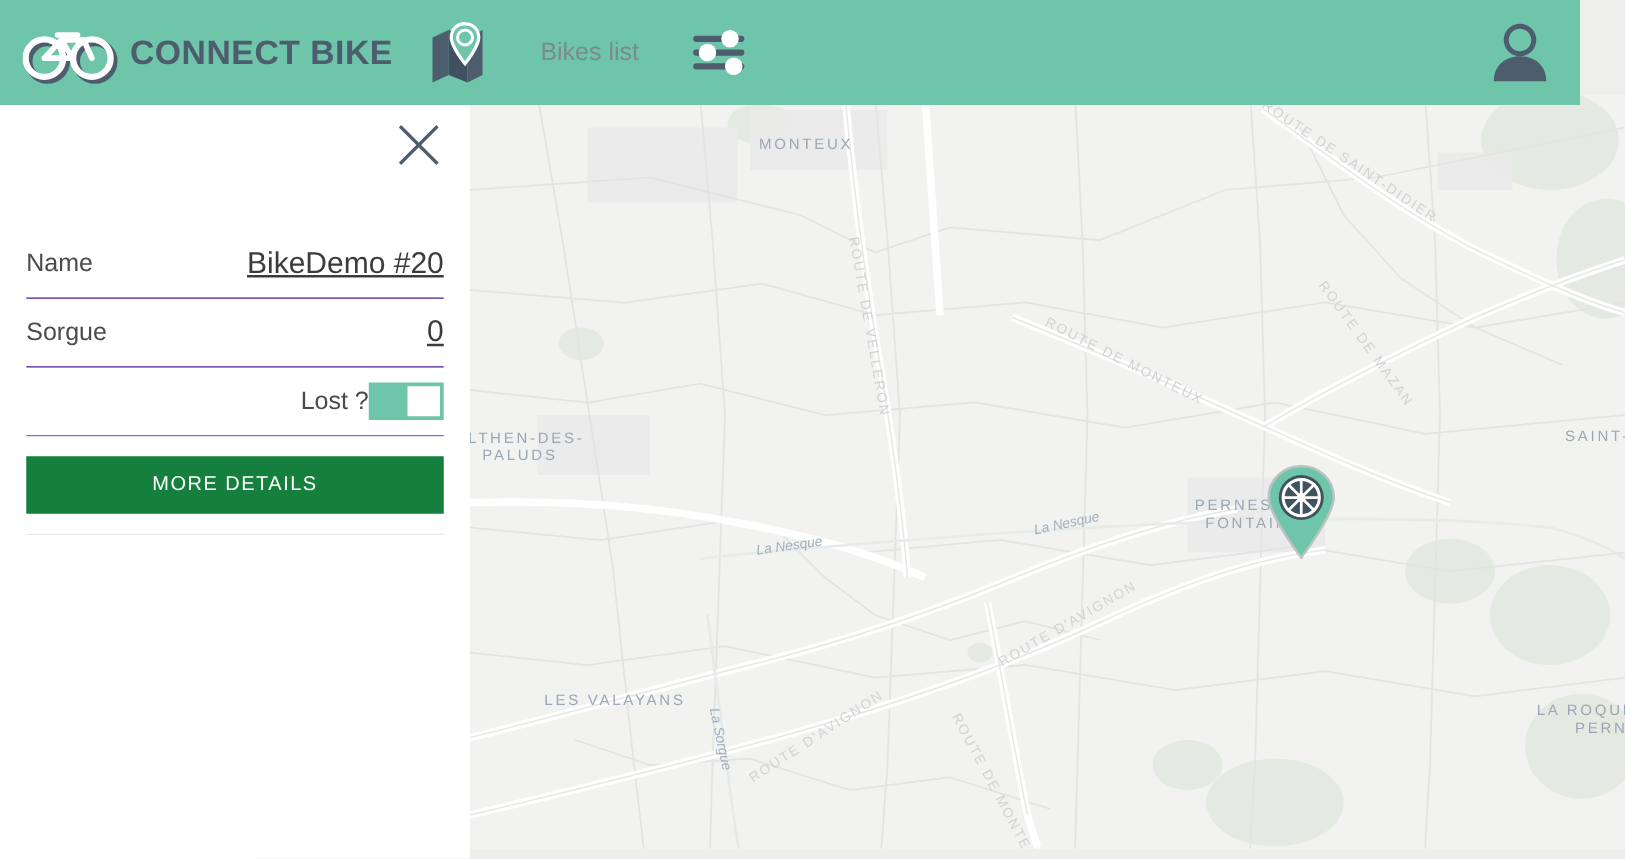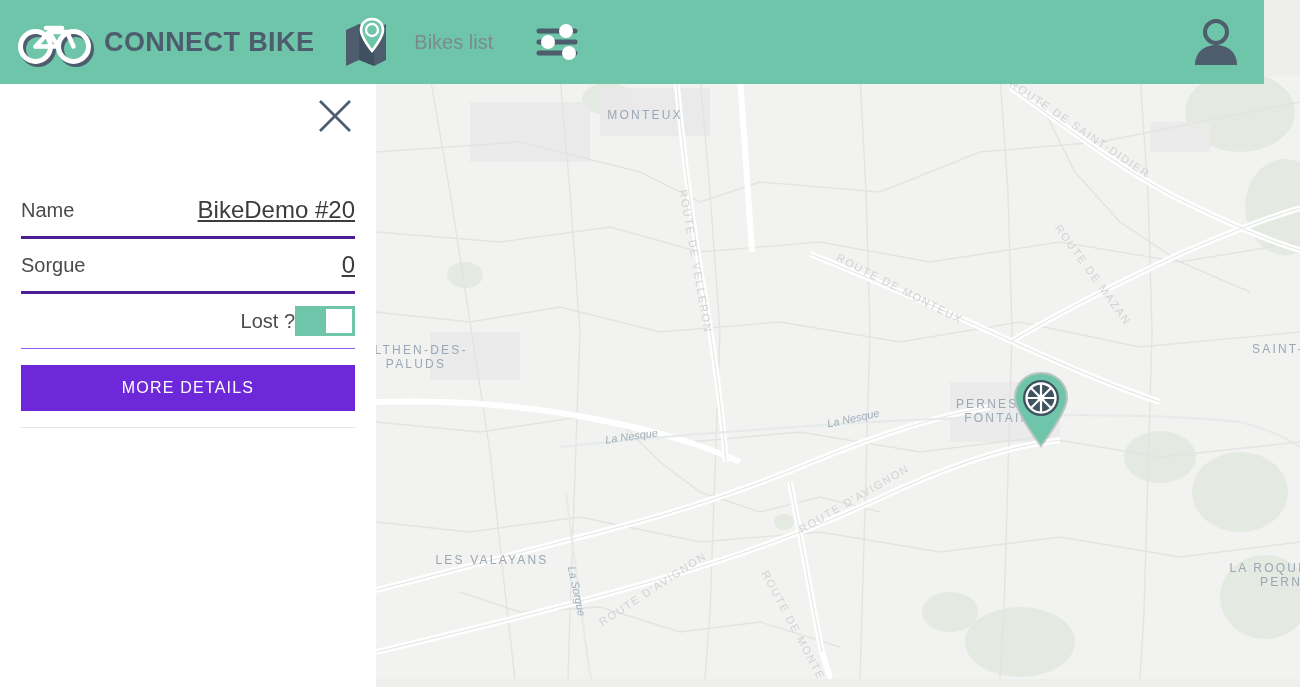--- a/index.html
+++ b/index.html
@@ -20,21 +20,21 @@
     z-index: 40;
   }
   .brand { display: flex; align-items: center; padding-left: 18px; }
   .bike-logo { width: 78px; height: 52px; flex: 0 0 auto; }
   .brand-name {
     font-size: 27px; font-weight: bold; letter-spacing: 0.4px;
     color: #4d5d6e; margin-left: 8px; white-space: nowrap;
   }
   .map-icon-btn { margin-left: 30px; width: 46px; height: 52px; display:flex; align-items:center; justify-content:center; cursor: pointer; }
   .nav-link {
-    margin-left: 24px; font-size: 20px; color: #7c8b8a;
+    margin-left: 42px; font-size: 20px; color: #7c8b8a;
     cursor: pointer; white-space: nowrap;
   }
   .filters-btn { margin-left: 40px; width: 48px; height: 48px; display:flex; align-items:center; justify-content:center; cursor:pointer; }
   .spacer { flex: 1 1 auto; }
   .avatar-btn { margin-right: 18px; width: 60px; height: 60px; display:flex; align-items:center; justify-content:center; cursor: pointer; }
 
   
   .sidebar {
     position: absolute; top: 84px; left: 0;
     width: 376px; height: 603px;
@@ -42,37 +42,37 @@
     z-index: 30;
   }
   .close-row { height: 62px; position: relative; }
   .close-btn {
     position: absolute; right: 21px; top: 12px;
     width: 40px; height: 40px; cursor: pointer;
   }
   .panel-body { padding: 0 21px; margin-top: 38px; }
   .kv-row {
     display: flex; align-items: center; justify-content: space-between;
-    height: 55px; border-bottom: 3px solid #4c1d95;
+    height: 55px; border-bottom: 1px solid #4c1d95;
   }
   .kv-key { font-size: 20px; color: #4a4a4a; font-weight: normal; }
   .kv-val { font-size: 24px; color: #3c3c3c; text-decoration: underline; }
   .toggle-row { border-bottom: 1px solid #8b5cf6; height: 55px;
      display:flex; align-items:center; justify-content: flex-end; }
   .toggle {
     width: 60px; height: 30px; background: #6ec5a9;
     position: relative; cursor: pointer; flex: 0 0 auto;
   }
   .toggle .knob {
     position: absolute; top: 3px; right: 3px;
     width: 26px; height: 24px; background: #ffffff;
   }
   .more-details {
     display: block; width: 334px; height: 46px; margin-top: 16px;
-    background: #6d28d9; color: #ffffff; border: none;
+    background: #15803d; color: #ffffff; border: none;
     font-size: 16px; letter-spacing: 1.2px; font-family: "Liberation Sans", sans-serif;
     cursor: pointer;
   }
   .bottom-rule { margin-top: 16px; border-bottom: 1px solid #e8e8e8; }
 
   
   .map {
     position: absolute; top: 76px; left: 376px;
     width: 924px; height: 603px;
     background: #f2f2f0;

